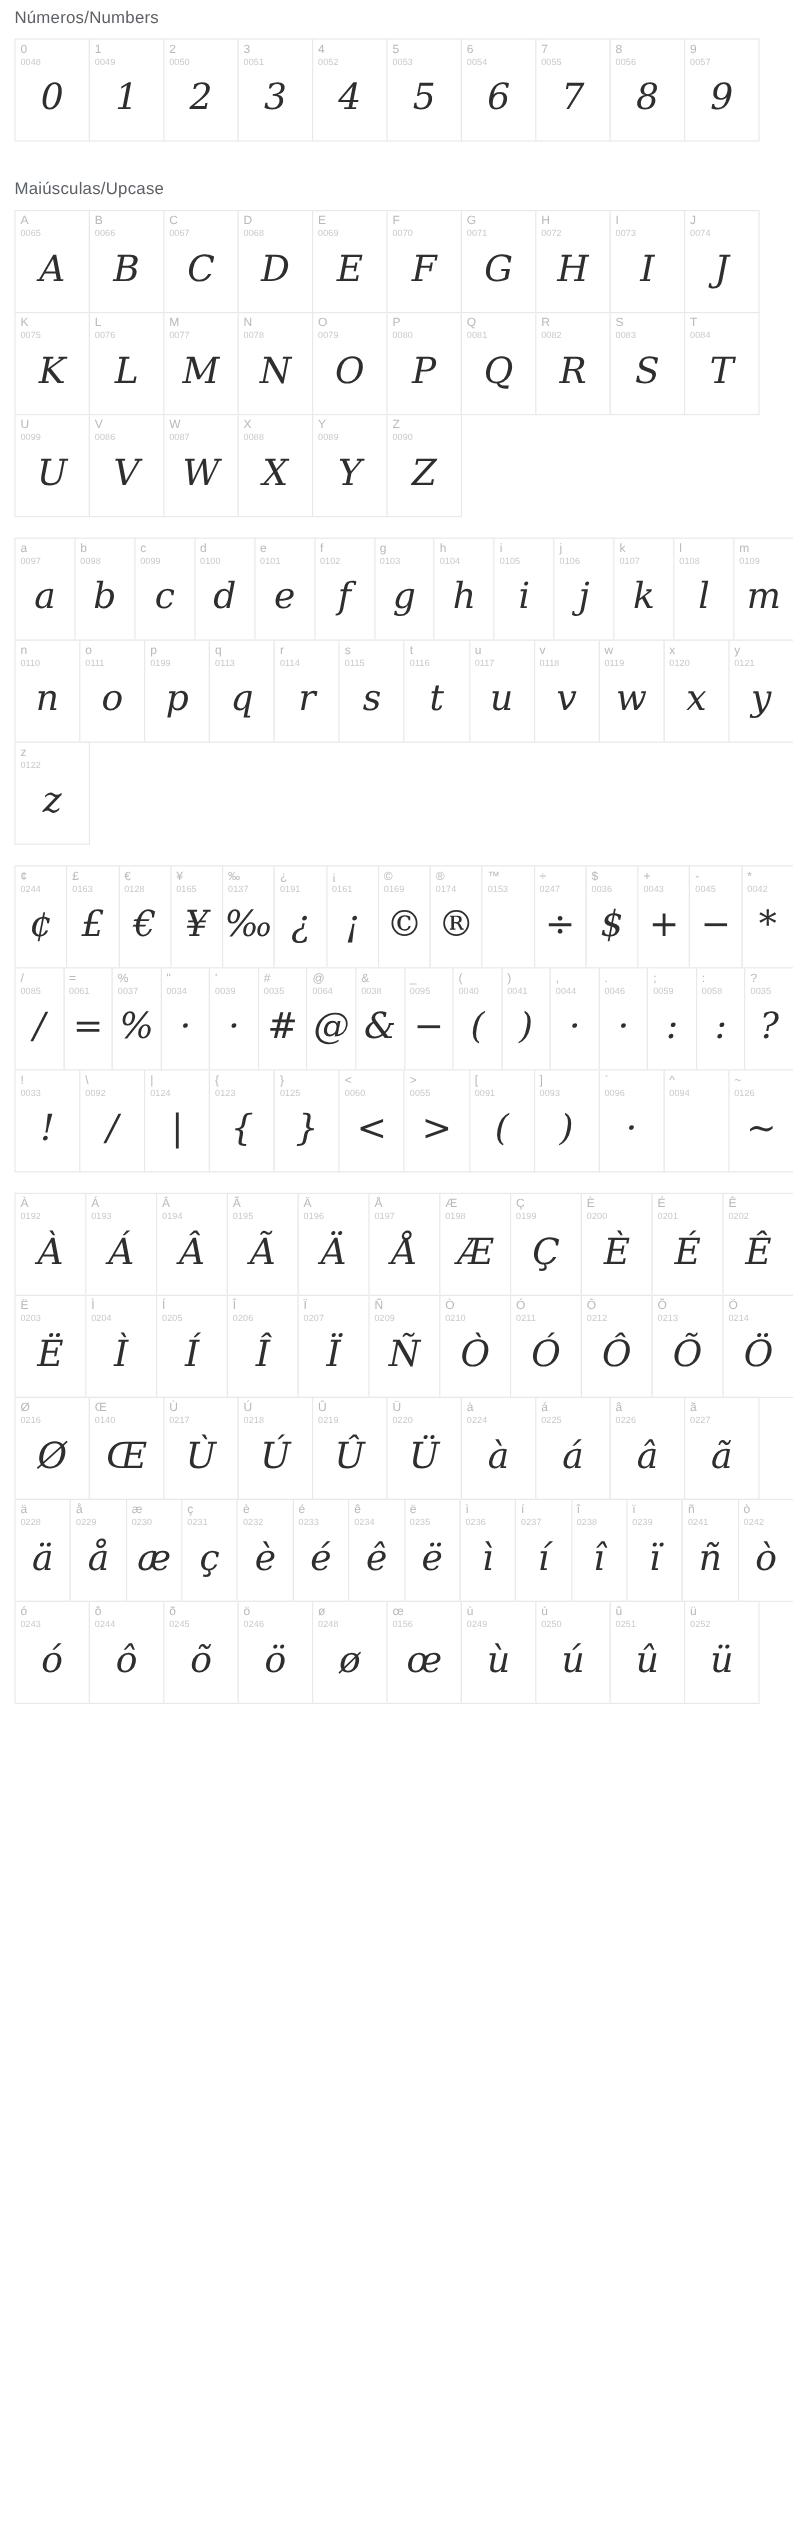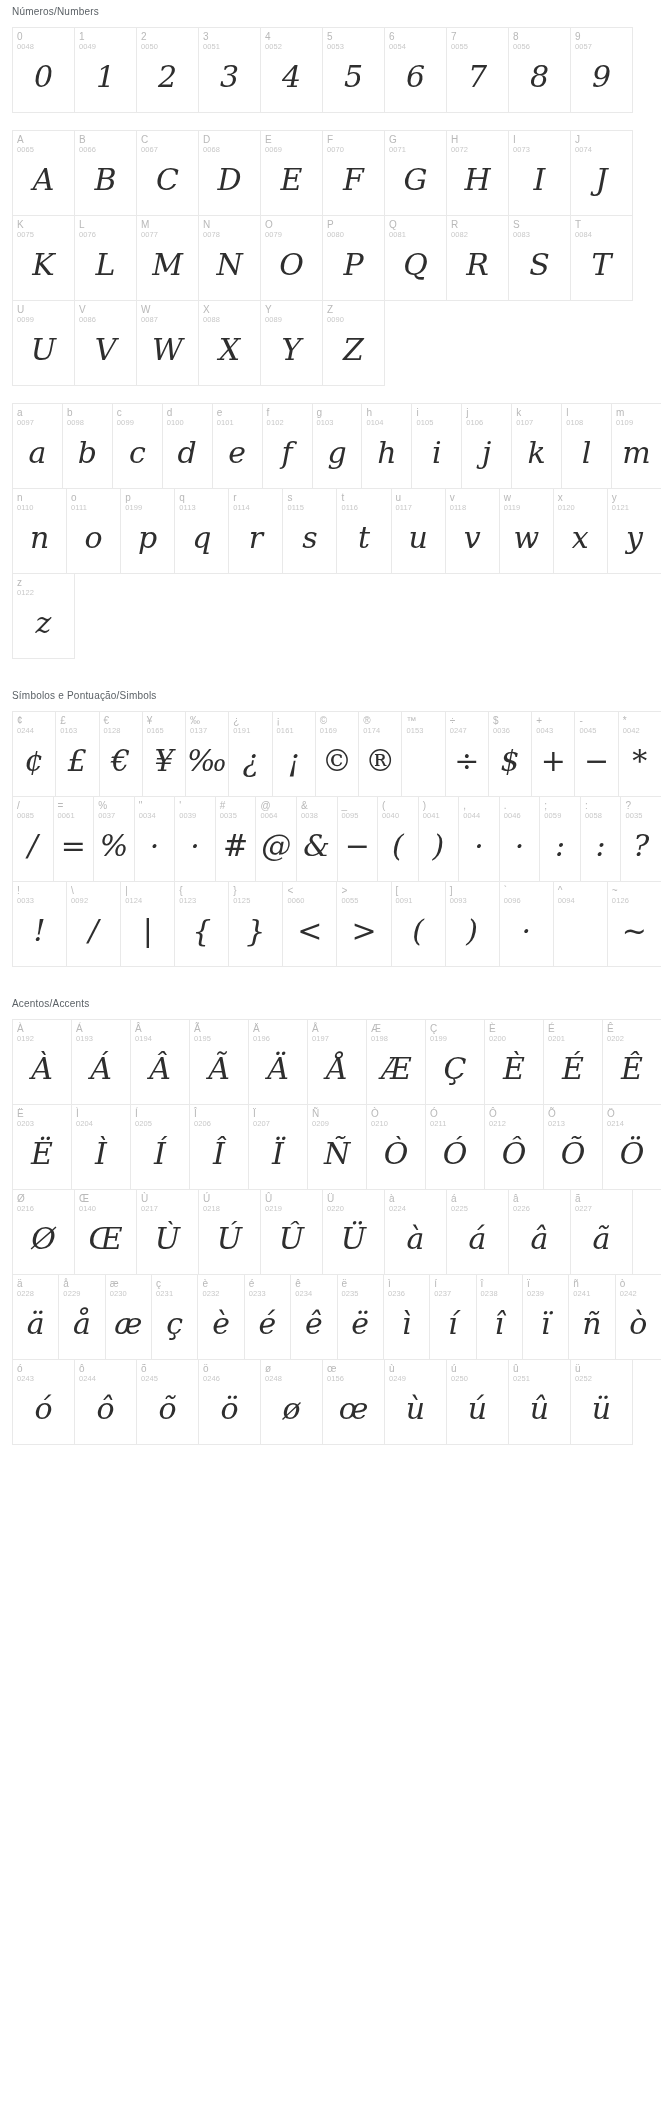--- a/index.html
+++ b/index.html
@@ -16,21 +16,21 @@
     position: relative;
   }
   .page {
     width: 661px;
     padding: 0 0 0 0;
   }
   .section {
     margin: 0 0 0 0;
   }
   .section-title {
-    font-size: 10px;
+    font-size: 14px;
     color: #5b6166;
     font-weight: 400;
     padding: 14px 0 10px 12px;
     letter-spacing: 0.2px;
   }
   .glyph-rows {
     padding-left: 12px;
   }
   .glyph-row {
     display: flex;
@@ -141,20 +141,21 @@
             <div class="cell">
               <div class="ch">9</div>
               <div class="code">0057</div>
               <div class="glyph">9</div>
             </div>
           </div>
         </div>
         <div class="spacer"></div>
       </div>
       <div class="section">
+        <div class="section-title">Maiúsculas/Upcase</div>
         <div class="glyph-rows">
           <div class="glyph-row">
             <div class="cell">
               <div class="ch">A</div>
               <div class="code">0065</div>
               <div class="glyph">A</div>
             </div>
             <div class="cell">
               <div class="ch">B</div>
               <div class="code">0066</div>
@@ -423,21 +424,20 @@
             <div class="cell">
               <div class="ch">z</div>
               <div class="code">0122</div>
               <div class="glyph">z</div>
             </div>
           </div>
         </div>
         <div class="spacer"></div>
       </div>
       <div class="section">
-        <div class="section-title">Símbolos e Pontuação/Simbols</div>
         <div class="glyph-rows">
           <div class="glyph-row">
             <div class="cell">
               <div class="ch">¢</div>
               <div class="code">0244</div>
               <div class="glyph">¢</div>
             </div>
             <div class="cell">
               <div class="ch">£</div>
               <div class="code">0163</div>
@@ -650,21 +650,20 @@
             <div class="cell">
               <div class="ch">~</div>
               <div class="code">0126</div>
               <div class="glyph">~</div>
             </div>
           </div>
         </div>
         <div class="spacer"></div>
       </div>
       <div class="section">
-        <div class="section-title">Acentos/Accents</div>
         <div class="glyph-rows">
           <div class="glyph-row">
             <div class="cell">
               <div class="ch">À</div>
               <div class="code">0192</div>
               <div class="glyph">À</div>
             </div>
             <div class="cell">
               <div class="ch">Á</div>
               <div class="code">0193</div>

